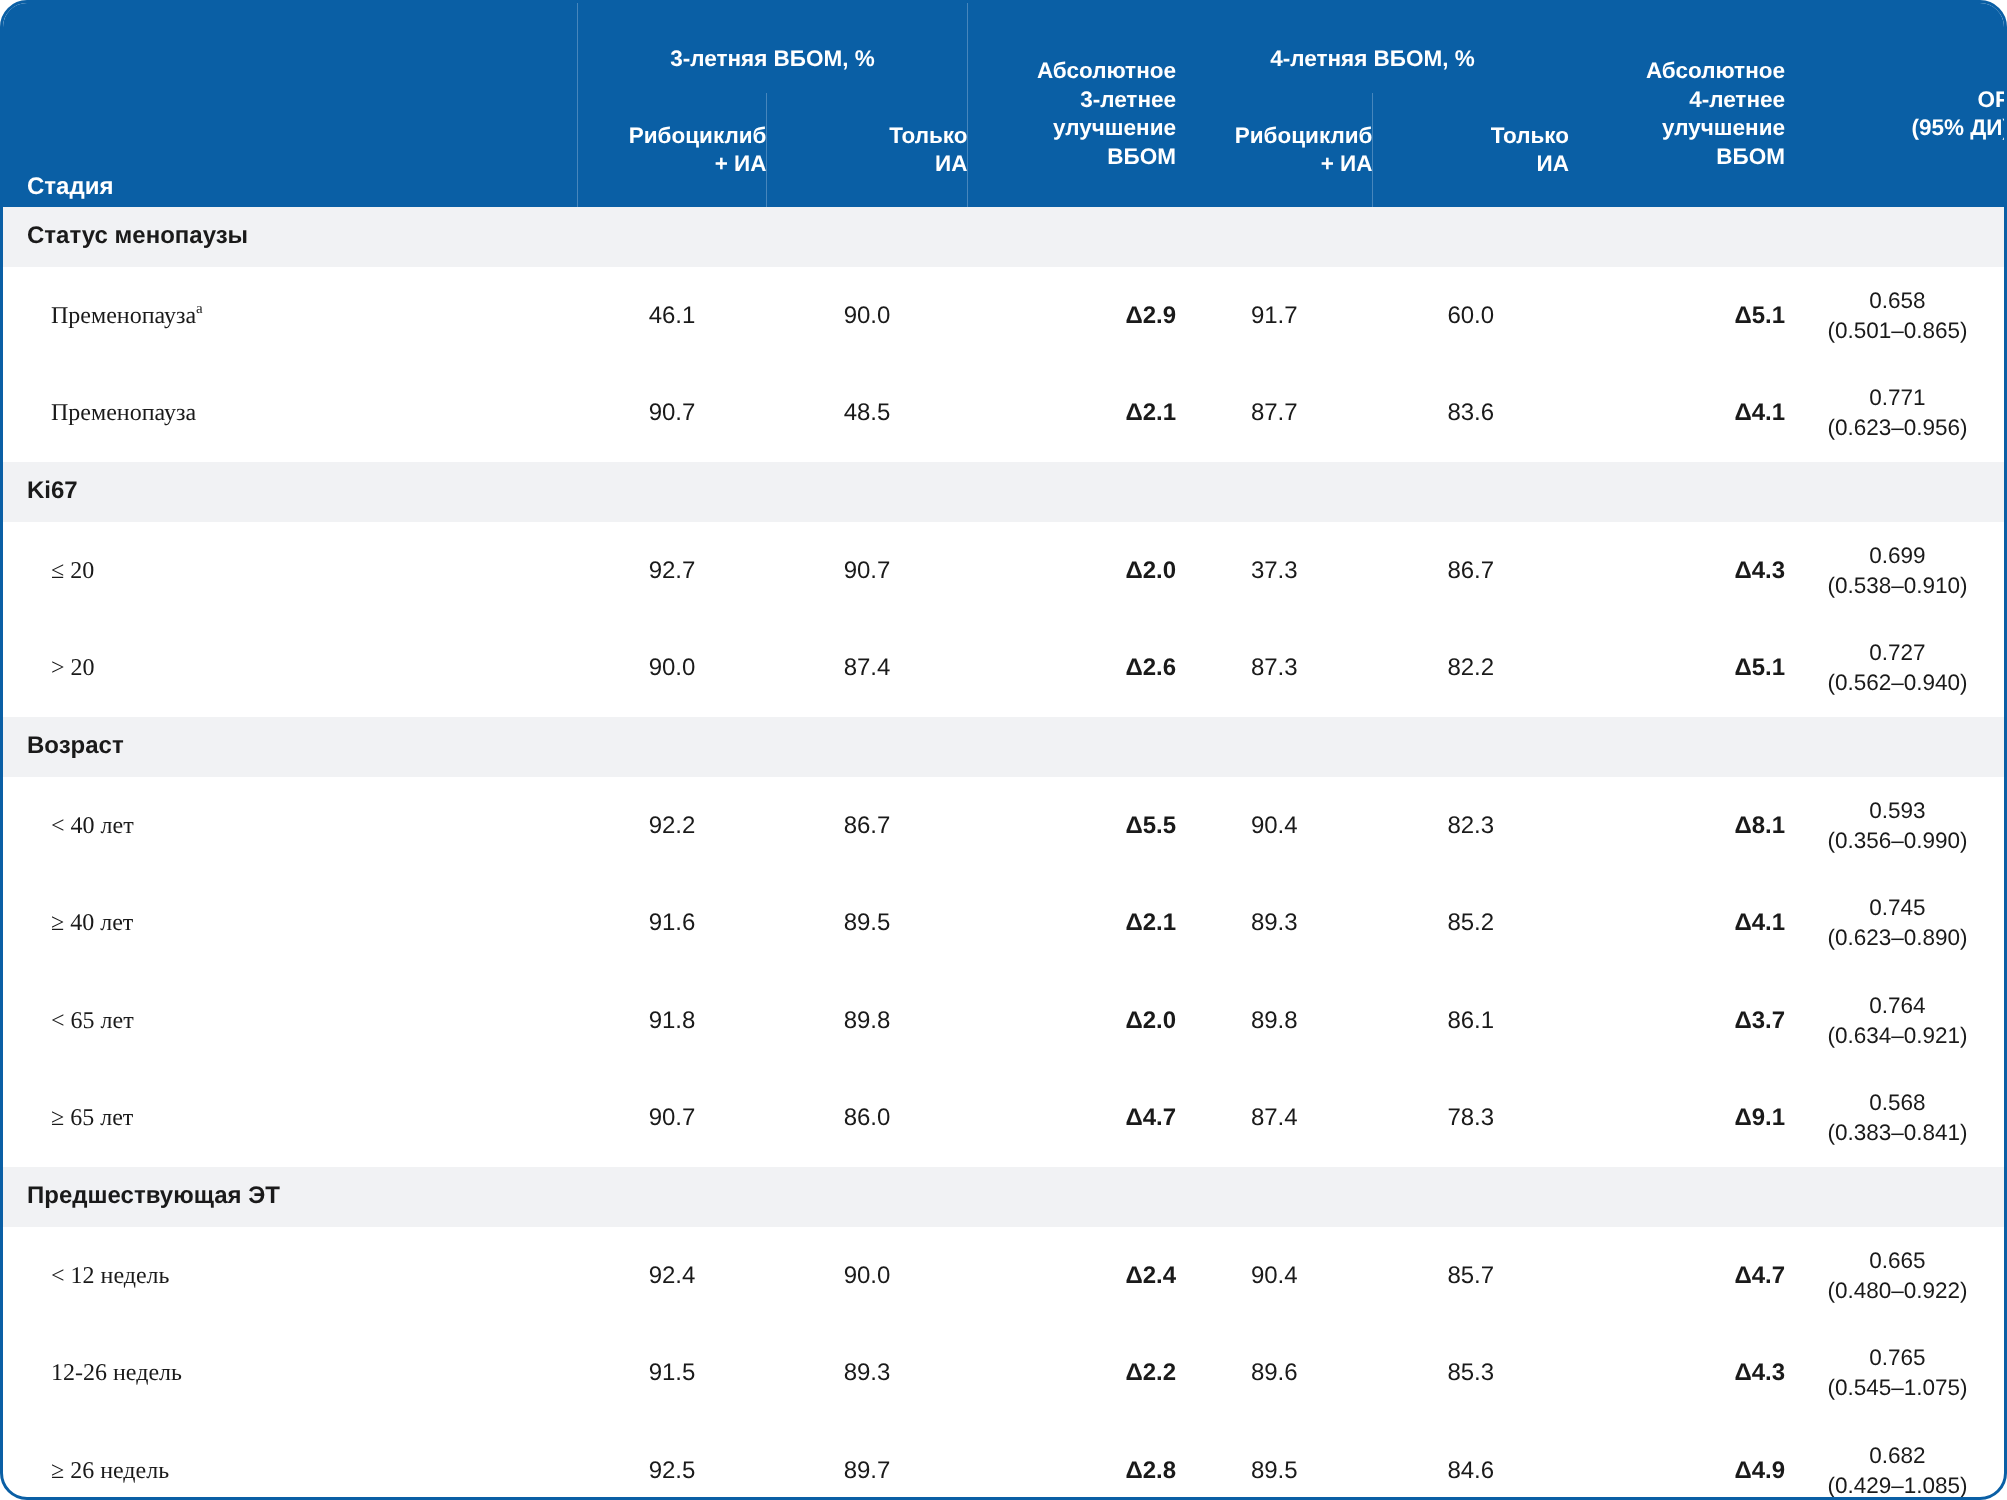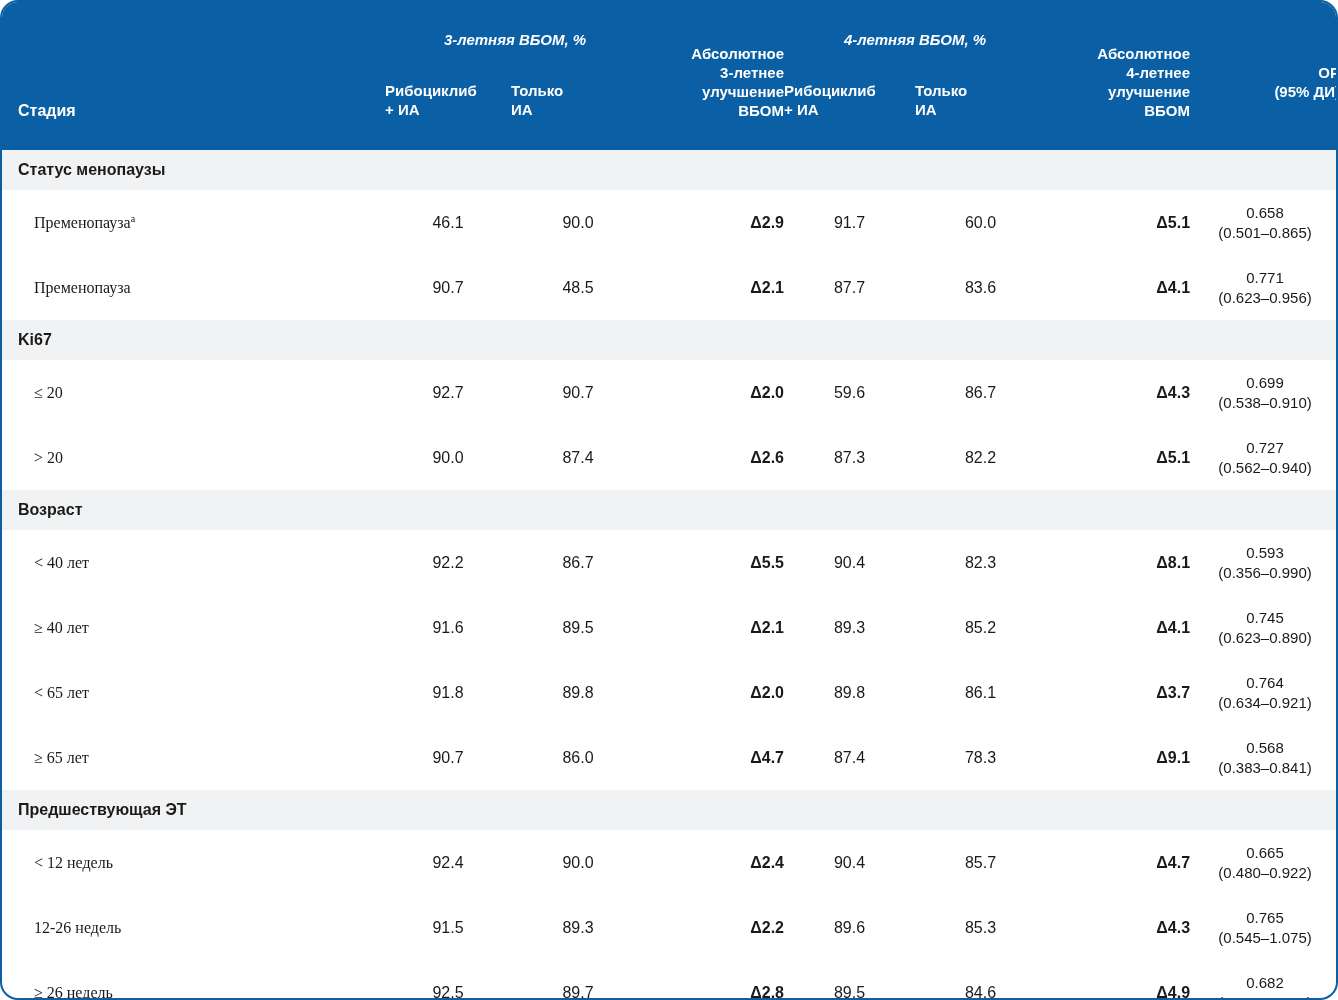--- a/index.html
+++ b/index.html
@@ -30,34 +30,32 @@
     font-weight: 700;
     font-size: 15px;
     line-height: 19px;
     padding: 0;
   }
   tr.h1 th { height: 46px; }
   tr.h2 th { height: 76px; }
   th.h-stage {
     text-align: left;
     vertical-align: bottom;
-    padding: 0 0 30px 16px;
+    padding: 0 0 4px 16px;
     font-size: 16px;
   }
   th.h-group {
     vertical-align: middle;
     padding-top: 14px;
     text-align: center;
-    font-style: italic;
   }
   th.h-sub {
     vertical-align: middle;
-    text-align: left;
+    text-align: right;
     white-space: pre-line;
-    padding-bottom: 12px;
   }
   th.h-abs {
     vertical-align: middle;
     text-align: right;
     white-space: pre-line;
     padding-top: 12px;
   }
   
   tbody td {
     color: #1a1a1a;
@@ -162,21 +160,21 @@
       </tr>
 
       <tr class="section-row">
         <td colspan="8">Ki67</td>
       </tr>
       <tr class="data-row">
         <td class="c-label">≤ 20</td>
         <td class="c-num">92.7</td>
         <td class="c-num">90.7</td>
         <td class="c-delta">Δ2.0</td>
-        <td class="c-num">59.6</td>
+        <td class="c-num">37.3</td>
         <td class="c-num">86.7</td>
         <td class="c-delta">Δ4.3</td>
         <td class="c-or">0.699
 (0.538–0.910)</td>
       </tr>
       <tr class="data-row">
         <td class="c-label">&gt; 20</td>
         <td class="c-num">90.0</td>
         <td class="c-num">87.4</td>
         <td class="c-delta">Δ2.6</td>

